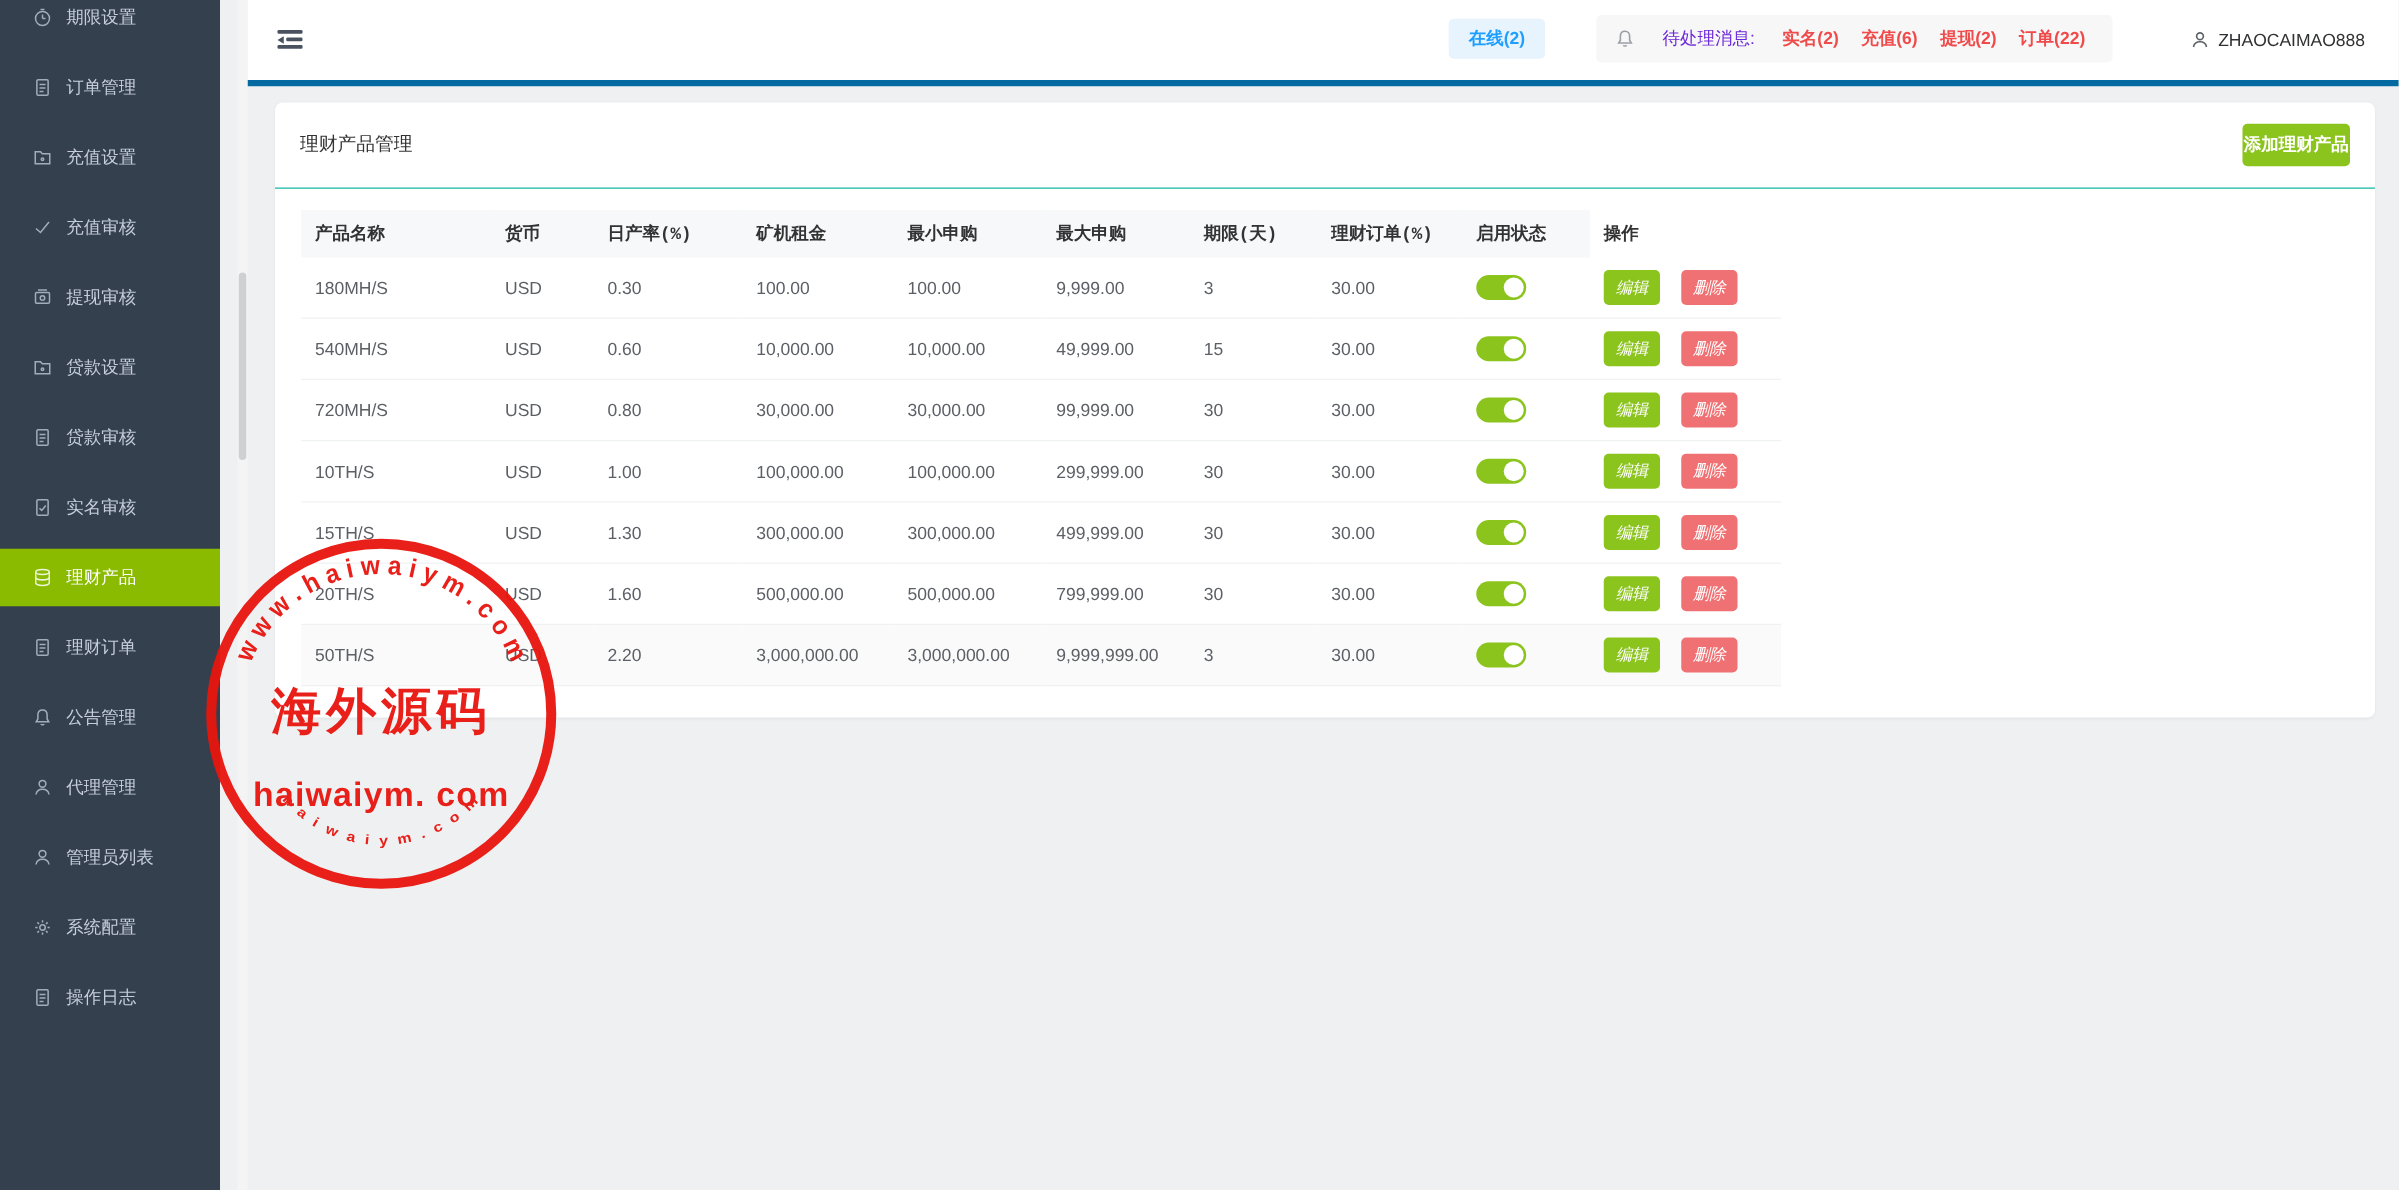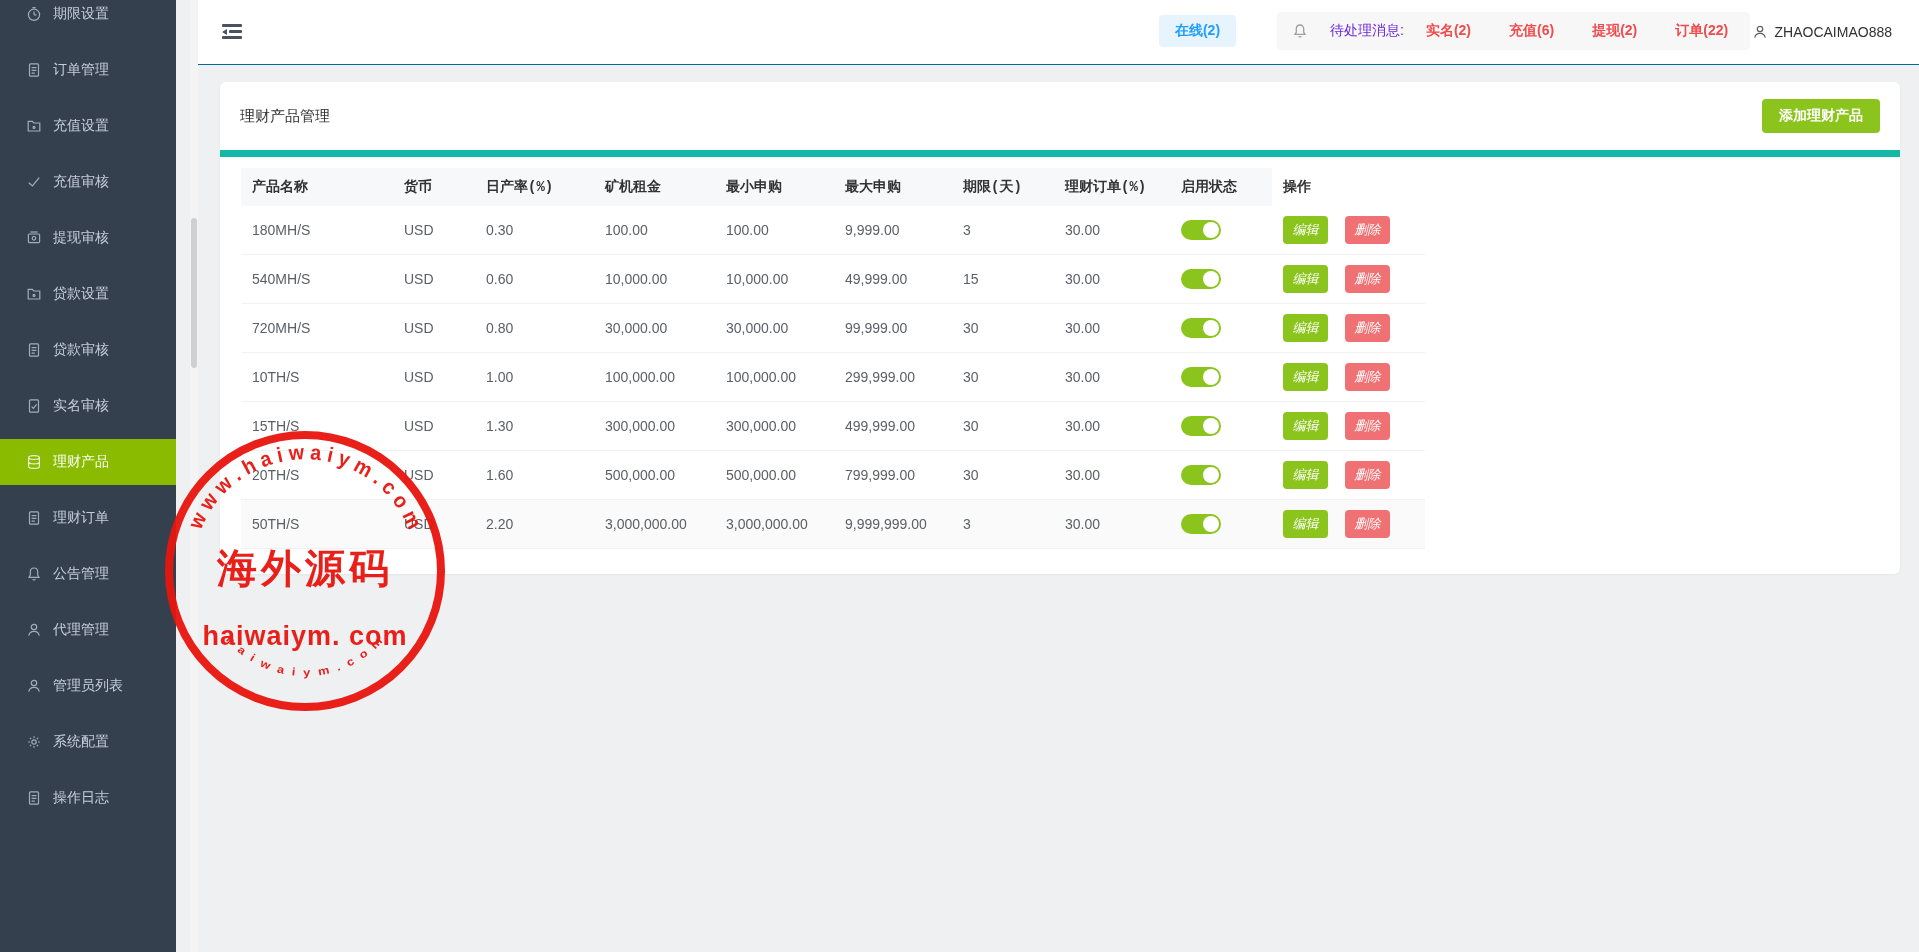--- a/index.html
+++ b/index.html
@@ -15,43 +15,43 @@
   .side-item{height:46px;margin-bottom:10px;display:flex;align-items:center;padding-left:25px;
     color:#c6cedb;font-size:14px;cursor:pointer;white-space:nowrap;}
   .side-item .s-icon{width:17px;height:17px;margin-right:11px;display:inline-flex;align-items:center;justify-content:center;opacity:.85;}
   .side-item .s-icon svg{width:16px;height:16px;stroke:#b7c0cd;fill:none;stroke-width:1.2;}
   .side-item.active{background:var(--sidebar-active-green);color:#fff;}
   .side-item.active .s-icon svg{stroke:#fff;}
   
   .side-scrollbar{position:absolute;left:190px;top:0;width:8px;height:952px;background:#f4f4f4;z-index:6;}
   .side-scrollbar .thumb{position:absolute;left:1px;top:218px;width:6px;height:150px;background:#cfd0d1;border-radius:3px;}
   
-  .topbar{position:absolute;left:198px;top:0;width:1721px;height:64px;background:#fff;z-index:4;border-bottom:1px solid #0369a1;}
+  .topbar{position:absolute;left:198px;top:0;width:1721px;height:64px;background:#fff;z-index:4;border-bottom:5px solid #0369a1;}
   .hamburger{position:absolute;left:24px;top:24px;width:20px;height:15px;cursor:pointer;}
   .hamburger .bar{position:absolute;left:0;height:3px;width:20px;background:#4a5260;border-radius:1px;}
   .hamburger .b1{top:0;}
   .hamburger .b2{top:6px;left:7px;width:13px;}
   .hamburger .b3{top:12px;}
   .hamburger .arrow{position:absolute;top:4.5px;left:0;width:0;height:0;border-top:3px solid transparent;border-bottom:3px solid transparent;border-right:5px solid #4a5260;}
   .online-badge{position:absolute;left:961px;top:15px;width:77px;height:32px;background:var(--badge-blue-bg);
     color:var(--badge-blue);font-size:14px;font-weight:700;border-radius:4px;display:flex;align-items:center;justify-content:center;cursor:pointer;}
   .msg-box{position:absolute;left:1079px;top:12px;height:38px;background:#f7f7f8;border-radius:4px;
     display:flex;align-items:center;padding:0 22px 0 15px;gap:22px;}
   .msg-box .bell svg{width:16px;height:16px;stroke:#9aa0a6;fill:none;stroke-width:1.3;display:block;}
   .msg-label{color:#6d28d9;font-size:14px;}
   .msg-link{color:var(--link-red);font-size:14px;font-weight:700;cursor:pointer;text-decoration:none;}
   .user-box{position:absolute;right:27px;top:0;height:64px;display:flex;align-items:center;gap:7px;cursor:pointer;}
   .user-box svg{width:16px;height:16px;stroke:#5f6368;fill:none;stroke-width:1.3;}
   .user-name{font-size:14px;color:#303133;}
   
   .card{position:absolute;left:220px;top:82px;width:1680px;height:492px;background:#fff;border-radius:6px;
     box-shadow:0 1px 3px rgba(0,0,0,.05);z-index:3;}
-  .card-header{position:relative;height:68px;border-bottom:7px solid #14b8a6;}
+  .card-header{position:relative;height:68px;border-bottom:1px solid #14b8a6;}
   .card-title{position:absolute;left:20px;top:0;line-height:68px;font-size:15px;color:#333;}
-  .add-btn{position:absolute;right:20px;top:17px;height:34px;padding:0 17px;background:var(--green);color:#fff;
+  .add-btn{position:absolute;right:20px;top:17px;height:34px;padding:0 1px;background:var(--green);color:#fff;
     font-size:14px;font-weight:700;border:none;border-radius:4px;display:flex;align-items:center;cursor:pointer;
     font-family:inherit;}
   
   .table-wrap{position:absolute;left:21px;top:86px;width:1184px;}
   table{border-collapse:collapse;table-layout:fixed;width:1184px;}
   col.c1{width:152px}col.c2{width:82px}col.c3{width:119px}col.c4{width:121px}col.c5{width:119px}
   col.c6{width:118px}col.c7{width:102px}col.c8{width:116px}col.c9{width:102px}col.c10{width:153px}
   thead th{height:38px;background:#f7f8fa;text-align:left;padding:0 0 0 11px;font-size:14px;font-weight:700;color:#333;font-family:Liberation Mono, monospace;}
   thead th:last-child{background:#fff;}
   tbody td{height:48px;border-bottom:1px solid #f0f1f3;padding:0 0 0 11px;font-size:14px;color:#5c6066;}
@@ -241,21 +241,21 @@
   </div>
   <div class="online-badge">在线(2)</div>
   <div class="msg-box">
     <span class="bell">
       <svg viewBox="0 0 16 16">
           <path d="M8 2 C5.6 2 4.3 3.8 4.3 6 L4.3 9.2 L3 11.4 L13 11.4 L11.7 9.2 L11.7 6 C11.7 3.8 10.4 2 8 2 Z"></path>
           <path d="M6.7 13.2 C7 14 9 14 9.3 13.2"></path>
         </svg>
     </span>
     <span class="msg-label">待处理消息:</span>
-    <span id="msg-links" style="display:flex;gap:38px;align-items:center;">
+    <span id="msg-links" style="display:flex;gap:18px;align-items:center;">
         <span class="msg-link">实名(2)</span>
         <span class="msg-link">充值(6)</span>
         <span class="msg-link">提现(2)</span>
         <span class="msg-link">订单(22)</span>
       </span>
   </div>
   <div class="user-box">
     <svg viewBox="0 0 16 16">
         <circle cx="8" cy="5" r="2.7"></circle>
         <path d="M2.8 13.6 C3.3 10.5 5.4 9.4 8 9.4 C10.6 9.4 12.7 10.5 13.2 13.6"></path>

